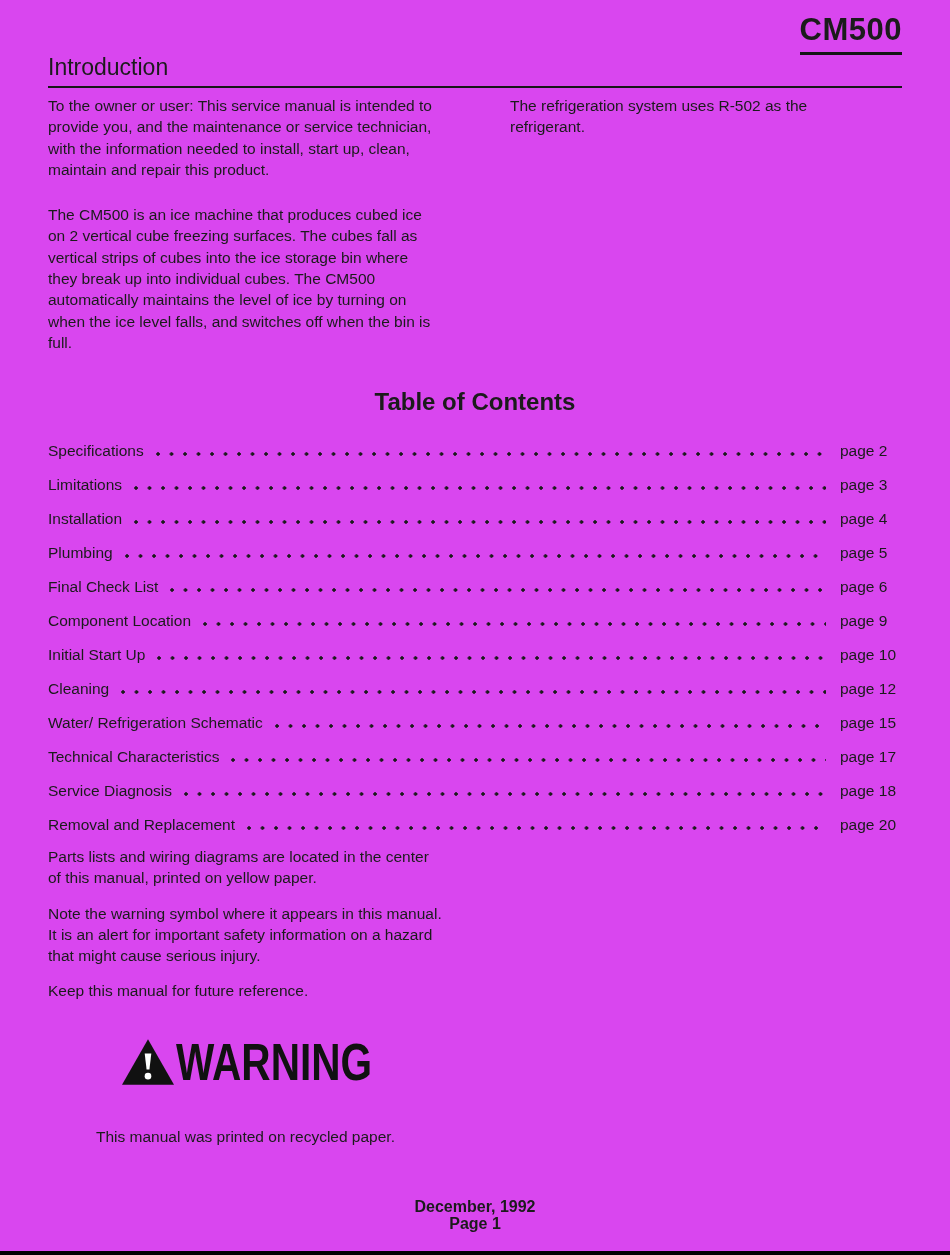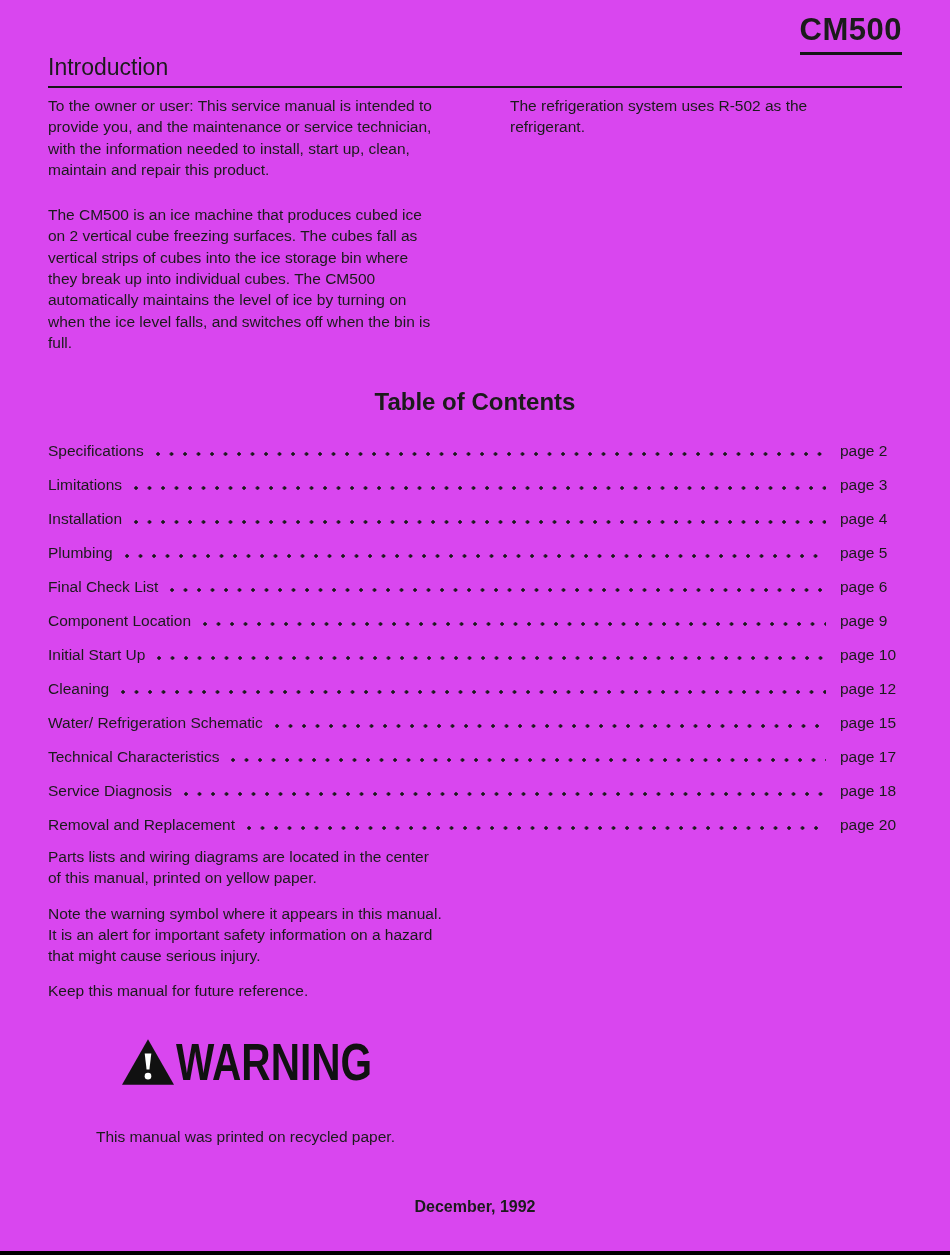--- a/index.html
+++ b/index.html
@@ -236,17 +236,18 @@
         <circle cx="55" cy="78" r="7" fill="#ffffff"></circle>
       </svg>
     </span>
     <span class="warning-text">WARNING</span>
   </div>
 
   <div class="recycled">This manual was printed on recycled paper.</div>
 
   <div class="footer">
     <div>December, 1992</div>
+    <div>Page 1</div>
   </div>
 
   <div class="bottom-edge"></div>
 
 </div>
 
 </body></html>

